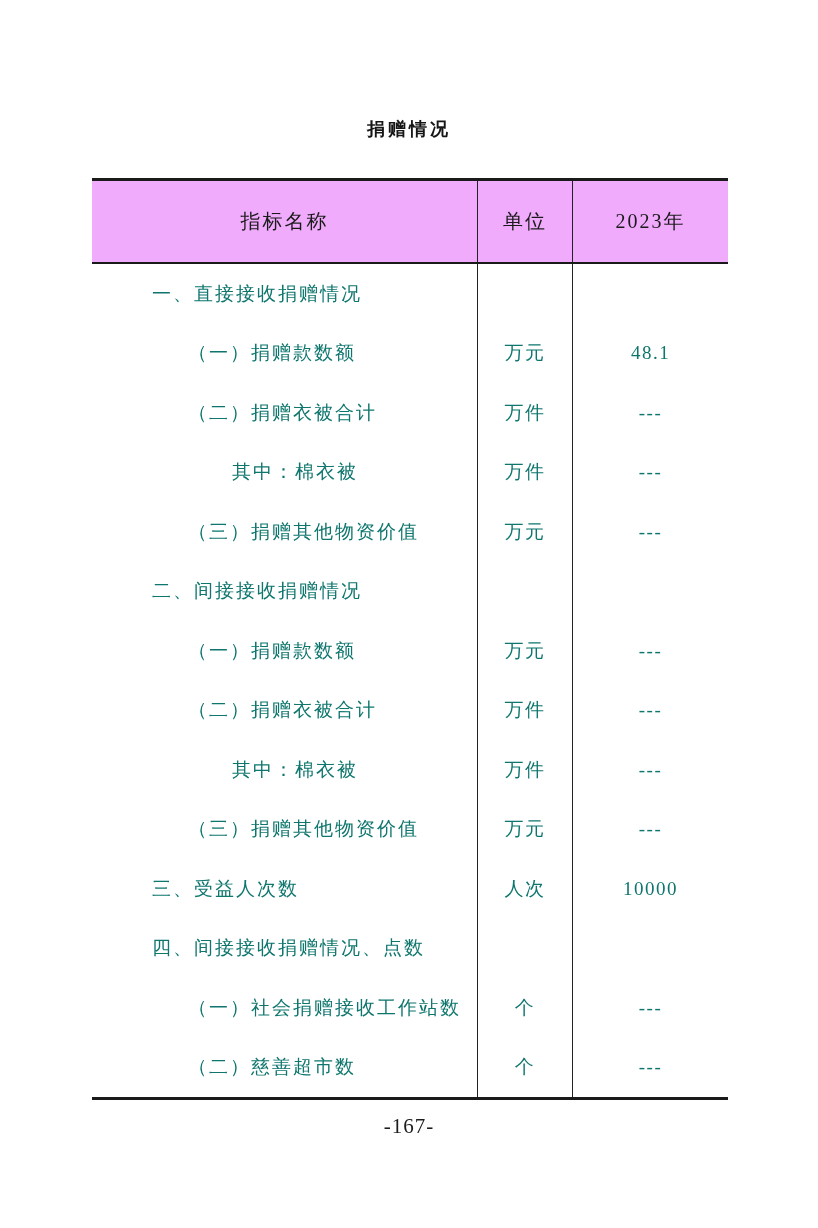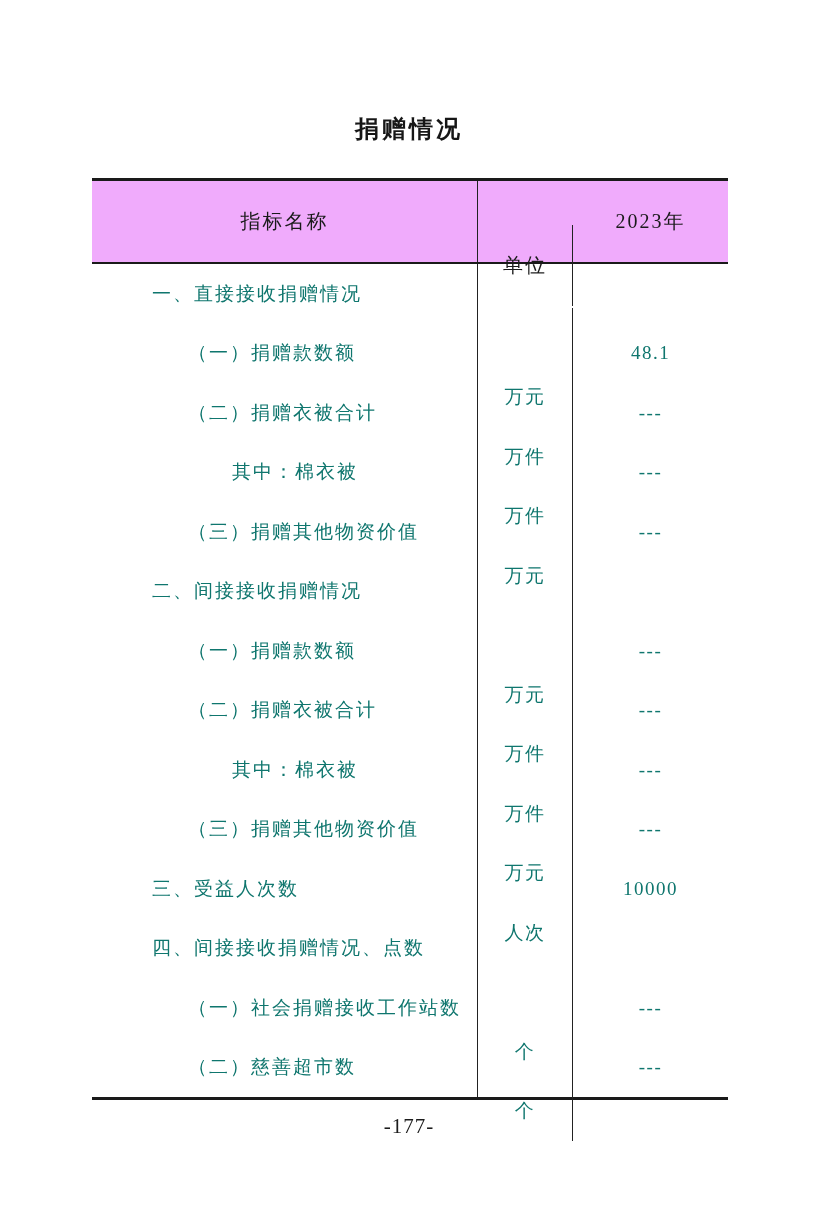--- a/index.html
+++ b/index.html
@@ -9,21 +9,21 @@
     width: 818px;
     height: 1228px;
     background: #ffffff;
     font-family: "Liberation Serif", "DejaVu Serif", serif;
     color: #1c1c1c;
     overflow: hidden;
   }
   .doc-title {
     margin-top: 110px;
     text-align: center;
-    font-size: 24px;
+    font-size: 18px;
     font-weight: bold;
     letter-spacing: 3px;
     line-height: 38px;
     color: #161616;
   }
   .stat-table {
     margin-top: 30px;
     margin-left: 92px;
     width: 636px;
     border-top: 3px solid #1a1a1a;
@@ -38,21 +38,21 @@
   .body-row {
     display: flex;
     height: 59.5px;
   }
   .cell {
     display: flex;
     align-items: center;
     height: 100%;
   }
   .c1 { width: 386px; border-right: 1.5px solid #222; }
-  .c2 { width: 95px;  border-right: 1.5px solid #222; justify-content: center; margin-top: 44px; }
+  .c2 { width: 95px;  border-right: 1.5px solid #222; justify-content: center; }
   .c3 { width: 155px; justify-content: center; }
   .header-row .cell {
     justify-content: center;
     font-size: 20px;
     letter-spacing: 2px;
     color: #1a1a1a;
   }
   .body-row .cell {
     font-size: 19px;
     letter-spacing: 2px;
@@ -163,15 +163,15 @@
   </div>
 
   <div class="body-row">
     <div class="cell c1 indent-2">（二）慈善超市数</div>
     <div class="cell c2">个</div>
     <div class="cell c3">---</div>
   </div>
 </div>
   </div>
 
-  <div class="page-number">-177-</div>
+  <div class="page-number">-167-</div>
 
 </div>
 
 </body></html>

